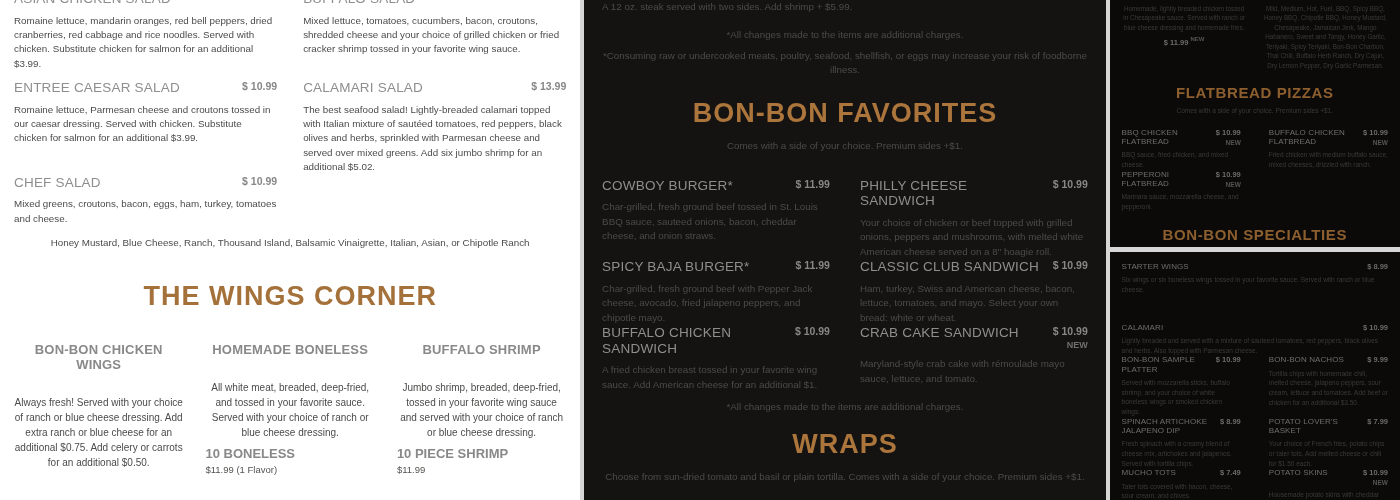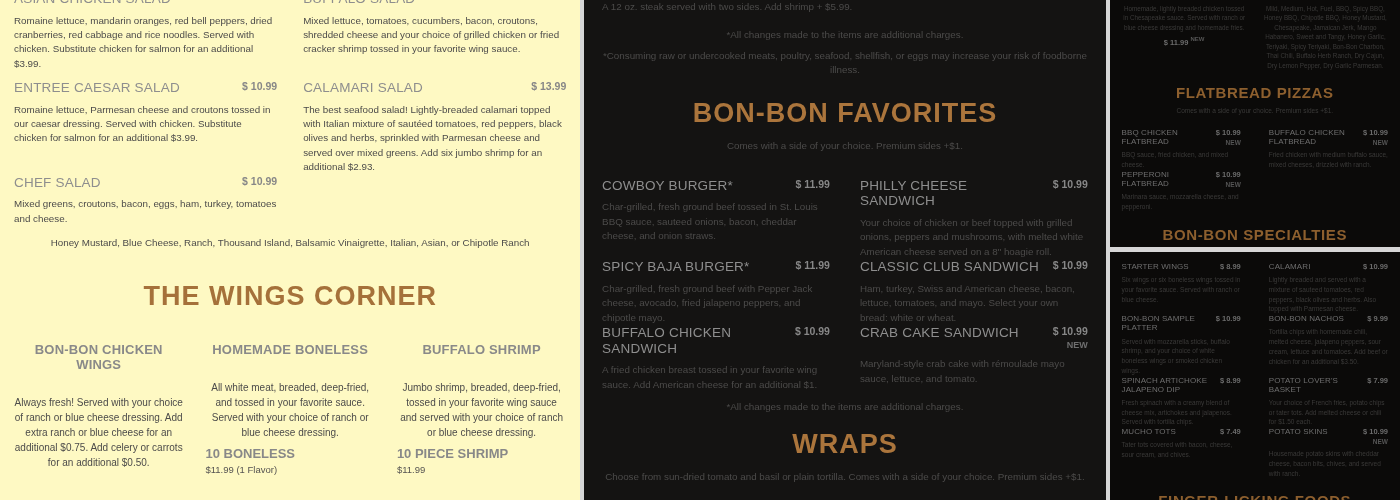--- a/index.html
+++ b/index.html
@@ -1,19 +1,19 @@
 <!DOCTYPE html>
 <html><head>
 <meta charset="utf-8">
 <style>
   html,body{margin:0;padding:0;background:#000;}
   body{width:1400px;height:500px;overflow:hidden;font-family:"Liberation Sans",sans-serif;}
   .board{display:flex;width:1400px;height:500px;}
   .panel{overflow:hidden;box-sizing:border-box;position:relative;}
-  .p1{width:608px;background:#fef9c3;padding:0 14px;}
+  .p1{width:608px;background:#ffffff;padding:0 14px;}
   .p2{width:546px;background:#141312;padding:0 18px;}
   .gutter.v{width:4px;background:#d6d6d6;}
   .gutter.h{height:5px;background:#d6d6d6;}
   .right-col{width:305px;display:flex;flex-direction:column;}
   .p3{height:247px;background:#0b0a09;padding:0 12px;}
   .p4{height:248px;background:#0b0a09;padding:0 12px;}
 
   .mrow{display:flex;gap:26px;align-items:flex-start;}
   .mcell{flex:1;min-width:0;}
   .mi-head{display:flex;justify-content:space-between;align-items:flex-start;gap:8px;}
@@ -98,21 +98,21 @@
             </div>
           </div>
           <div class="mcell">
             <div class="mi">
               <div class="mi-head">
                 <span class="mi-name">CALAMARI SALAD</span>
                 <span class="mi-right">
                   <span class="mi-price">$ 13.99</span>
                 </span>
               </div>
-              <div class="mi-desc">The best seafood salad! Lightly-breaded calamari topped with Italian mixture of sautéed tomatoes, red peppers, black olives and herbs, sprinkled with Parmesan cheese and served over mixed greens. Add six jumbo shrimp for an additional $2.93.</div>
+              <div class="mi-desc">The best seafood salad! Lightly-breaded calamari topped with Italian mixture of sautéed tomatoes, red peppers, black olives and herbs, sprinkled with Parmesan cheese and served over mixed greens. Add six jumbo shrimp for an additional $5.02.</div>
             </div>
           </div>
         </div>
         <div class="mrow">
           <div class="mcell">
             <div class="mi">
               <div class="mi-head">
                 <span class="mi-name">CHEF SALAD</span>
                 <span class="mi-right">
                   <span class="mi-price">$ 10.99</span>
@@ -296,21 +296,21 @@
           </div>
         </div>
       <h2 class="small-heading">BON-BON SPECIALTIES</h2>
 
     </section>
 
     <div class="gutter h"></div>
 
     <section class="panel p4 small">
       <div id="p4-apps">
-          <div class="mrow" style="min-height: 43px;">
+          <div class="mrow" style="min-height: 43px; flex-direction: column;">
             <div class="mcell">
               <div class="mi">
                 <div class="mi-head">
                   <span class="mi-name">STARTER WINGS</span>
                   <span class="mi-right">
                     <span class="mi-price">$ 8.99</span>
                   </span>
                 </div>
                 <div class="mi-desc">Six wings or six boneless wings tossed in your favorite sauce. Served with ranch or blue cheese.</div>
               </div>

